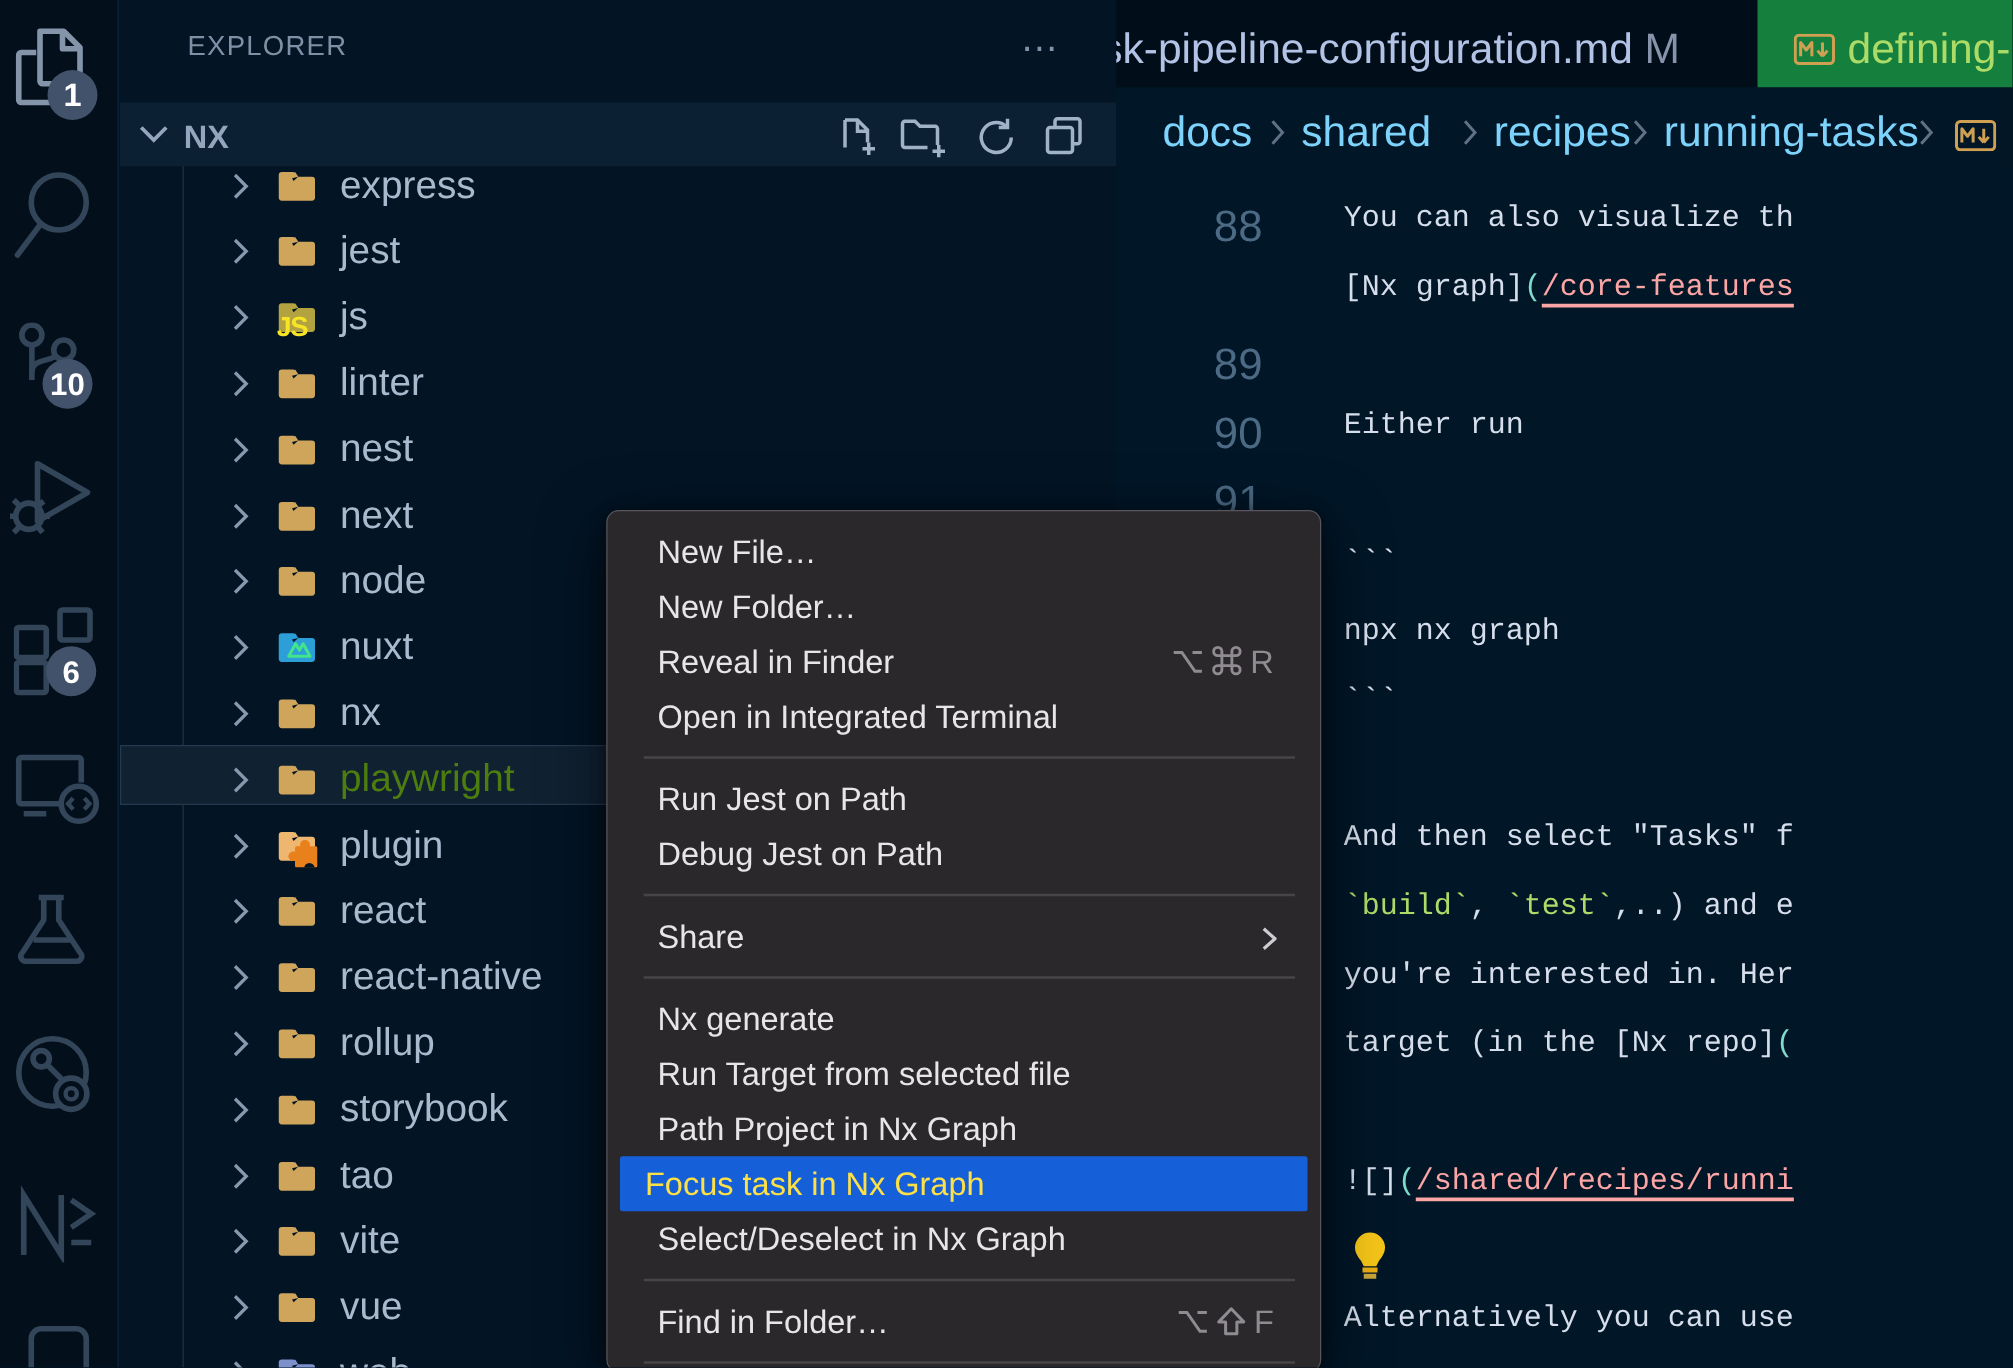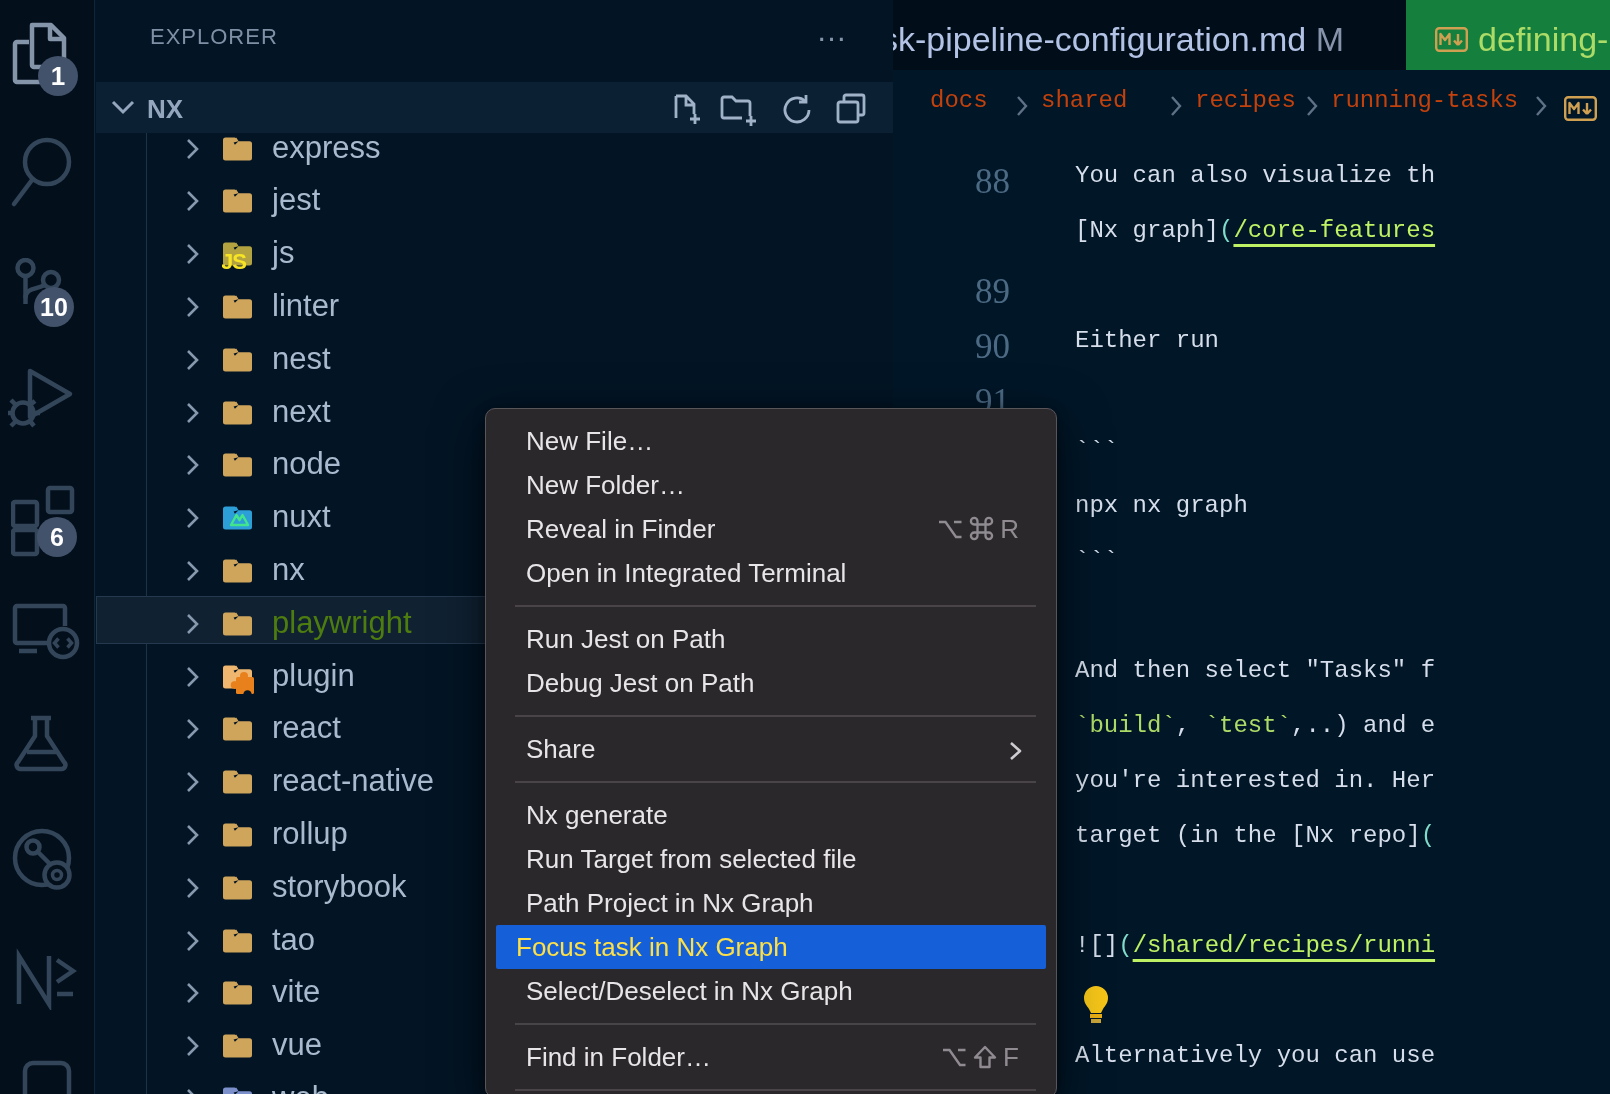--- a/index.html
+++ b/index.html
@@ -29,30 +29,30 @@
 
   
   #editor { position:absolute; left:893px; top:0; width:717px; height:1094px; background:#011627; }
   #tabs { position:absolute; left:0; top:0; width:717px; height:70px; background:#010e19; }
   #tab1 { position:absolute; left:0; top:0; width:511px; height:70px; background:#010e19; overflow:hidden; }
   #tab1 .t { position:absolute; left:-12px; top:20px; font-size:34px; color:#b3c3e6; white-space:pre; }
   #tab1 .m { color:#8792ab; }
   #tab2 { position:absolute; left:513px; top:0; width:237px; height:70px; background:#15803d; overflow:hidden; }
   #tab2 .t { position:absolute; left:72px; top:20px; font-size:34px; color:#addb67; white-space:pre; }
   #crumbs { position:absolute; left:0; top:70px; width:717px; height:63px; background:#011627; }
-  .crumb { position:absolute; top:17px; font-size:24px; color:#c2410c; white-space:pre;font-family:Liberation Mono, monospace; }
+  .crumb { position:absolute; top:17px; font-size:34px; color:#7dd3fc; white-space:pre; }
   .csep { position:absolute; top:23px; }
 
   
-  .gut { position:absolute; font-family:Liberation Serif, serif; font-size:35px; color:#4c6a84;
+  .gut { position:absolute; font-family:Liberation Sans, sans-serif; font-size:35px; color:#4c6a84;
      width:60px; text-align:right; }
   .code { position:absolute; left:182px; font-family:Liberation Mono, monospace; font-size:24px;
      color:#d6deeb; white-space:pre; }
   .teal { color:#7fdbca; }
-  .pink { color:#bef264; text-decoration:underline; text-underline-offset:7px; text-decoration-thickness:3px; }
+  .pink { color:#fca5a5; text-decoration:underline; text-underline-offset:7px; text-decoration-thickness:3px; }
   .grn { color:#addb67; }
 
   
   #menu { position:absolute; left:485px; top:408px; width:572px; height:690px; overflow:hidden;
     background:#2b282c; border:1px solid #59555b; border-radius:10px;
     box-shadow: 0 14px 50px rgba(0,0,0,.55), 0 2px 12px rgba(0,0,0,.4);
     padding-top:10px; color:#e8e5e8; font-size:26px; }
   .mi { position:relative; height:44px; line-height:44px; padding-left:40px; white-space:pre; }
   .mi .sc { position:absolute; right:37px; top:0; color:#8f8b91; }
   .mi .sc svg { vertical-align:-4px; margin-right:5px; }

